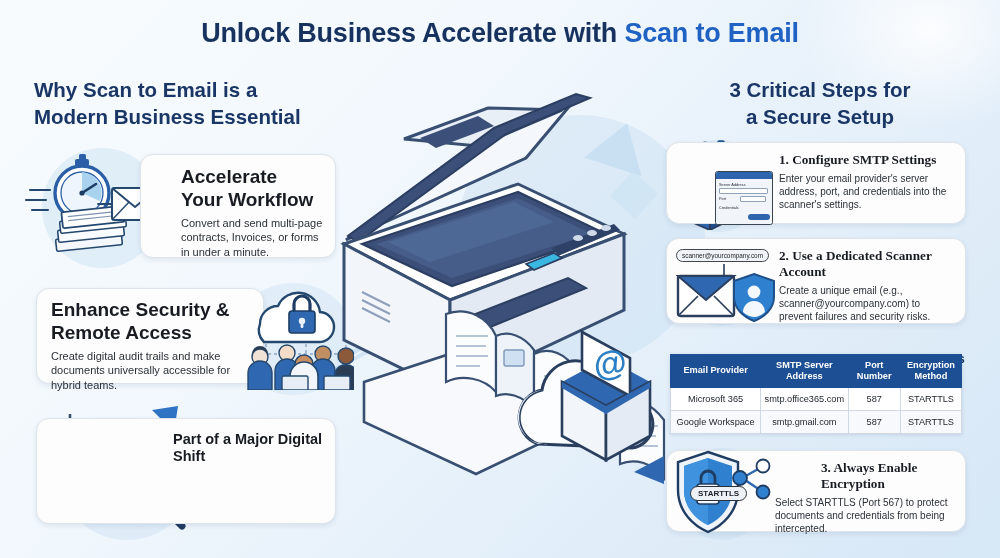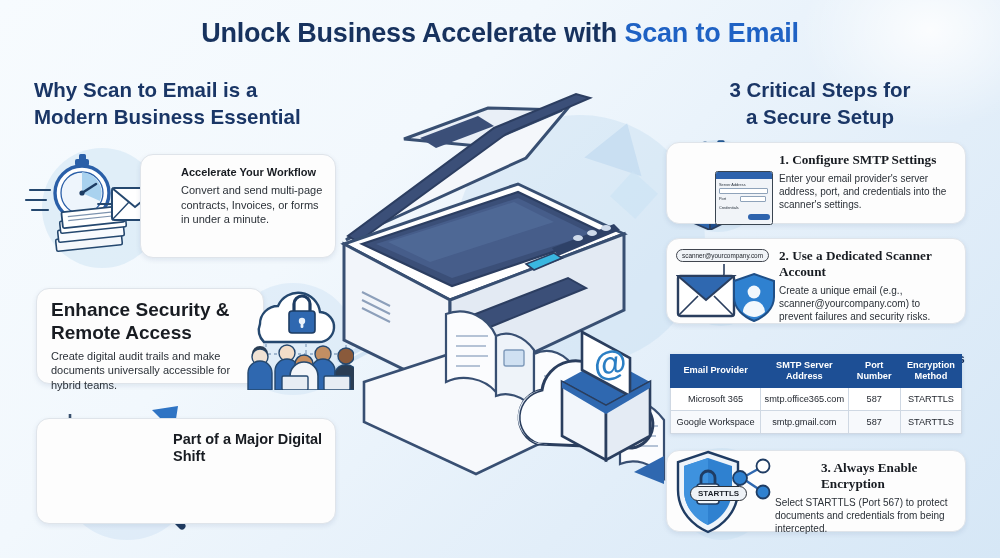--- a/index.html
+++ b/index.html
@@ -80,21 +80,21 @@
   .card {
     position: absolute; background: #fdfdfd;
     border: 1px solid #dfe4ea; border-radius: 13px;
     box-shadow: 0 2px 5px rgba(40,70,120,.10);
   }
   .card-title { font-weight: bold; color: #181c22; line-height: 1.2; }
   .card-body  { color: #2b3138; line-height: 1.32; }
 
   
   .lcard1 { left: 140px; top: 154px; width: 196px; height: 104px; }
-  .lcard1 .card-title { font-size: 11px; padding: 11px 12px 0 40px; }
+  .lcard1 .card-title { font-size: 19px; padding: 11px 12px 0 40px; }
   .lcard1 .card-body  { font-size: 11px; padding: 4px 10px 0 40px; }
 
   .lcard2 { left: 36px; top: 288px; width: 228px; height: 96px; }
   .lcard2 .card-title { font-size: 19px; padding: 10px 12px 0 14px; }
   .lcard2 .card-body  { font-size: 11px; padding: 4px 10px 0 14px; }
 
   .lcard3 { left: 36px; top: 418px; width: 300px; height: 106px; }
   .lcard3 .card-title { font-size: 14.5px; padding: 12px 12px 0 136px; }
   .lcard3 .card-body  { font-size: 11px; padding: 4px 12px 0 136px; }
   .lcard3 .card-body b { font-weight: bold; }

